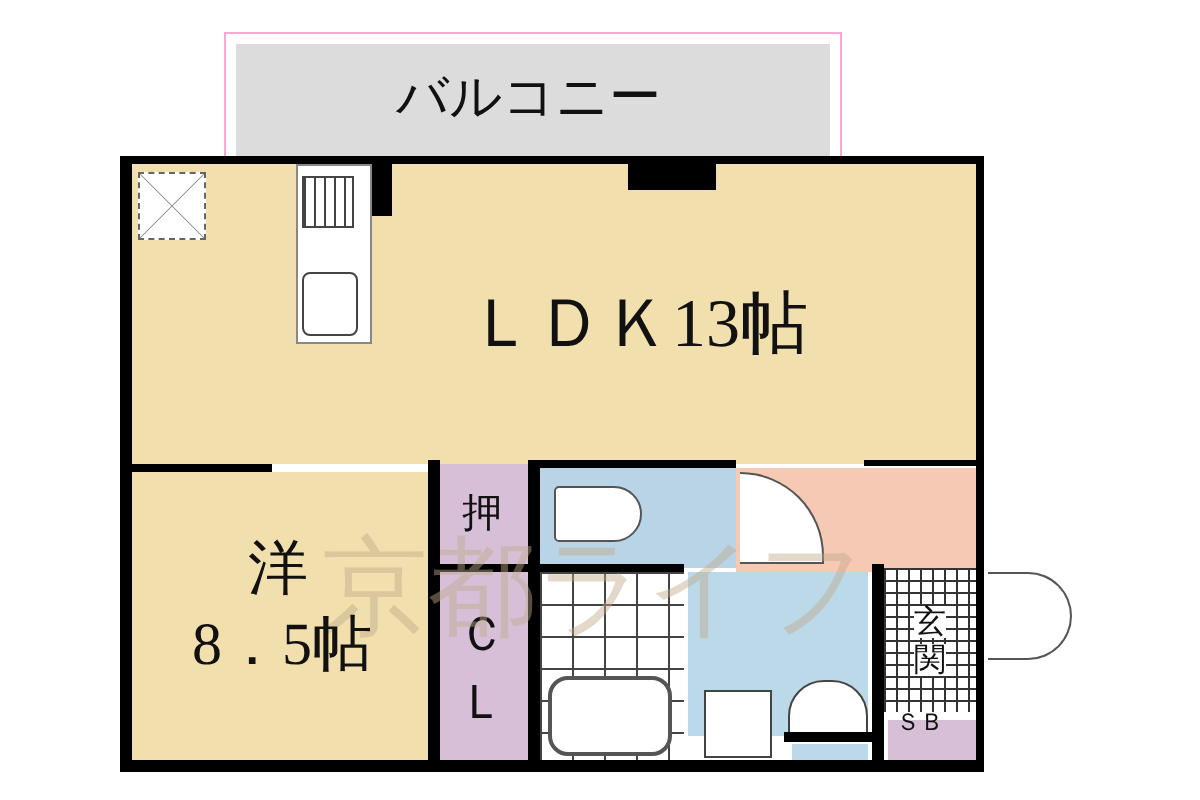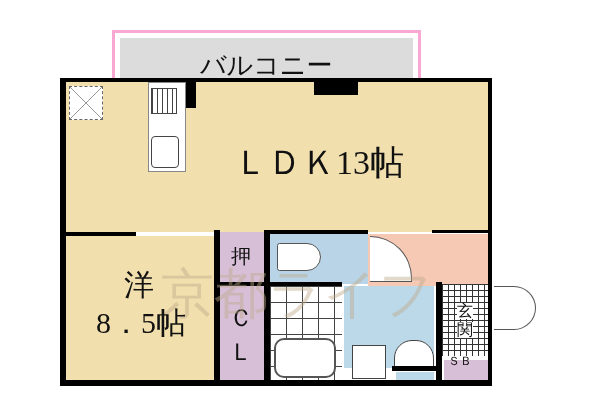--- a/index.html
+++ b/index.html
@@ -20,21 +20,21 @@
     background-image:
       linear-gradient(#444 1px, transparent 1px),
       linear-gradient(90deg, #444 1px, transparent 1px);
     background-size:16px 16px;
   }
   .watermark { position:absolute; font-weight:normal; color:rgba(190,170,140,0.45); white-space:nowrap; pointer-events:none; }
 </style>
 </head>
 <body>
 
-<div class="abs" style="left:112px;top:30px;width:309px;height:64px;border:3px solid #f9a8d4;background:#fff;">
+<div class="abs" style="left:112px;top:16px;width:309px;height:64px;border:1px solid #f9a8d4;background:#fff;">
   <div class="abs" style="left:5px;top:5px;right:5px;bottom:0;background:#dcdcdc;"></div>
   <div class="lbl" style="left:85px;top:19px;font-size:26px;">バルコニー</div>
 </div>
 
 <div class="abs" style="left:64px;top:82px;width:424px;height:150px;background:#f1dfae;"></div>
 
 <div class="abs" style="left:66px;top:236px;width:148px;height:144px;background:#f1dfae;"></div>
 
 <div class="abs" style="left:220px;top:232px;width:44px;height:50px;background:#d8bfd8;"></div>
 <div class="lbl" style="left:231px;top:246px;font-size:20px;">押</div>

